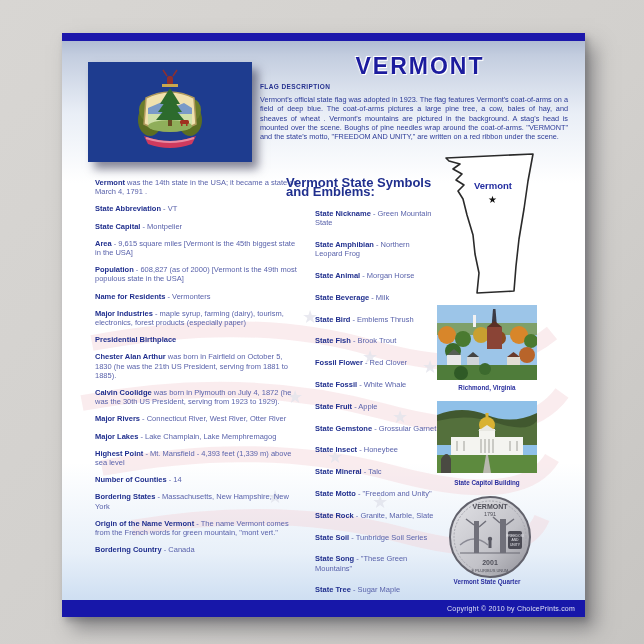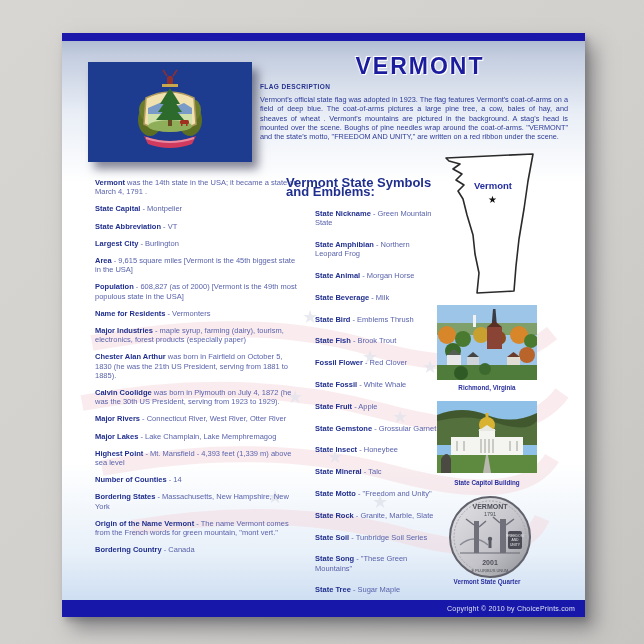--- a/index.html
+++ b/index.html
@@ -101,27 +101,27 @@
         <path d="M56,74 Q82,84 108,74 L104,82 Q82,90 60,82 Z" fill="#cf3a5e"></path>
         <path d="M58,76 Q82,84 106,76" stroke="#e88aa0" stroke-width="2" fill="none"></path>
       </g>
     </svg>
 
     <div class="fdh">FLAG DESCRIPTION</div>
     <div class="fdb">Vermont's official state flag was adopted in 1923. The flag features Vermont's coat-of-arms on a field of deep blue. The coat-of-arms pictures a large pine tree, a cow, bales of hay, and sheaves of wheat . Vermont's mountains are pictured in the background. A stag's head is mounted over the scene. Boughs of pine needles wrap around the coat-of-arms. "VERMONT" and the state's motto, "FREEDOM AND UNITY," are written on a red ribbon under the scene.</div>
 
     <div class="col col-facts">
         <p class="fact"><b>Vermont</b><span> was the 14th state in the USA; it became a state on March 4, 1791 .</span></p>
+        <p class="fact"><b>State Abbreviation</b><span> - VT</span></p>
         <p class="fact"><b>State Capital</b><span> - Montpelier</span></p>
-        <p class="fact"><b>State Abbreviation</b><span> - VT</span></p>
-        <p class="fact"><b>Largest City</b><span> - Burlington</span></p>
         <p class="fact"><b>Area</b><span> - 9,615 square miles [Vermont is the 45th biggest state in the USA]</span></p>
         <p class="fact"><b>Population</b><span> - 608,827 (as of 2000) [Vermont is the 49th most populous state in the USA]</span></p>
         <p class="fact"><b>Name for Residents</b><span> - Vermonters</span></p>
         <p class="fact"><b>Major Industries</b><span> - maple syrup, farming (dairy), tourism, electronics, forest products (especially paper)</span></p>
+        <p class="fact"><b>Presidential Birthplace</b><span></span></p>
         <p class="fact"><b>Chester Alan Arthur</b><span> was born in Fairfield on October 5, 1830 (he was the 21th US President, serving from 1881 to 1885).</span></p>
         <p class="fact"><b>Calvin Coolidge</b><span> was born in Plymouth on July 4, 1872 (he was the 30th US President, serving from 1923 to 1929).</span></p>
         <p class="fact"><b>Major Rivers</b><span> - Connecticut River, West River, Otter River</span></p>
         <p class="fact"><b>Major Lakes</b><span> - Lake Champlain, Lake Memphremagog</span></p>
         <p class="fact"><b>Highest Point</b><span> - Mt. Mansfield - 4,393 feet (1,339 m) above sea level</span></p>
         <p class="fact"><b>Number of Counties</b><span> - 14</span></p>
         <p class="fact"><b>Bordering States</b><span> - Massachusetts, New Hampshire, New York</span></p>
         <p class="fact"><b>Origin of the Name Vermont</b><span> - The name Vermont comes from the French words for green mountain, "mont vert."</span></p>
         <p class="fact"><b>Bordering Country</b><span> - Canada</span></p>
       </div>

